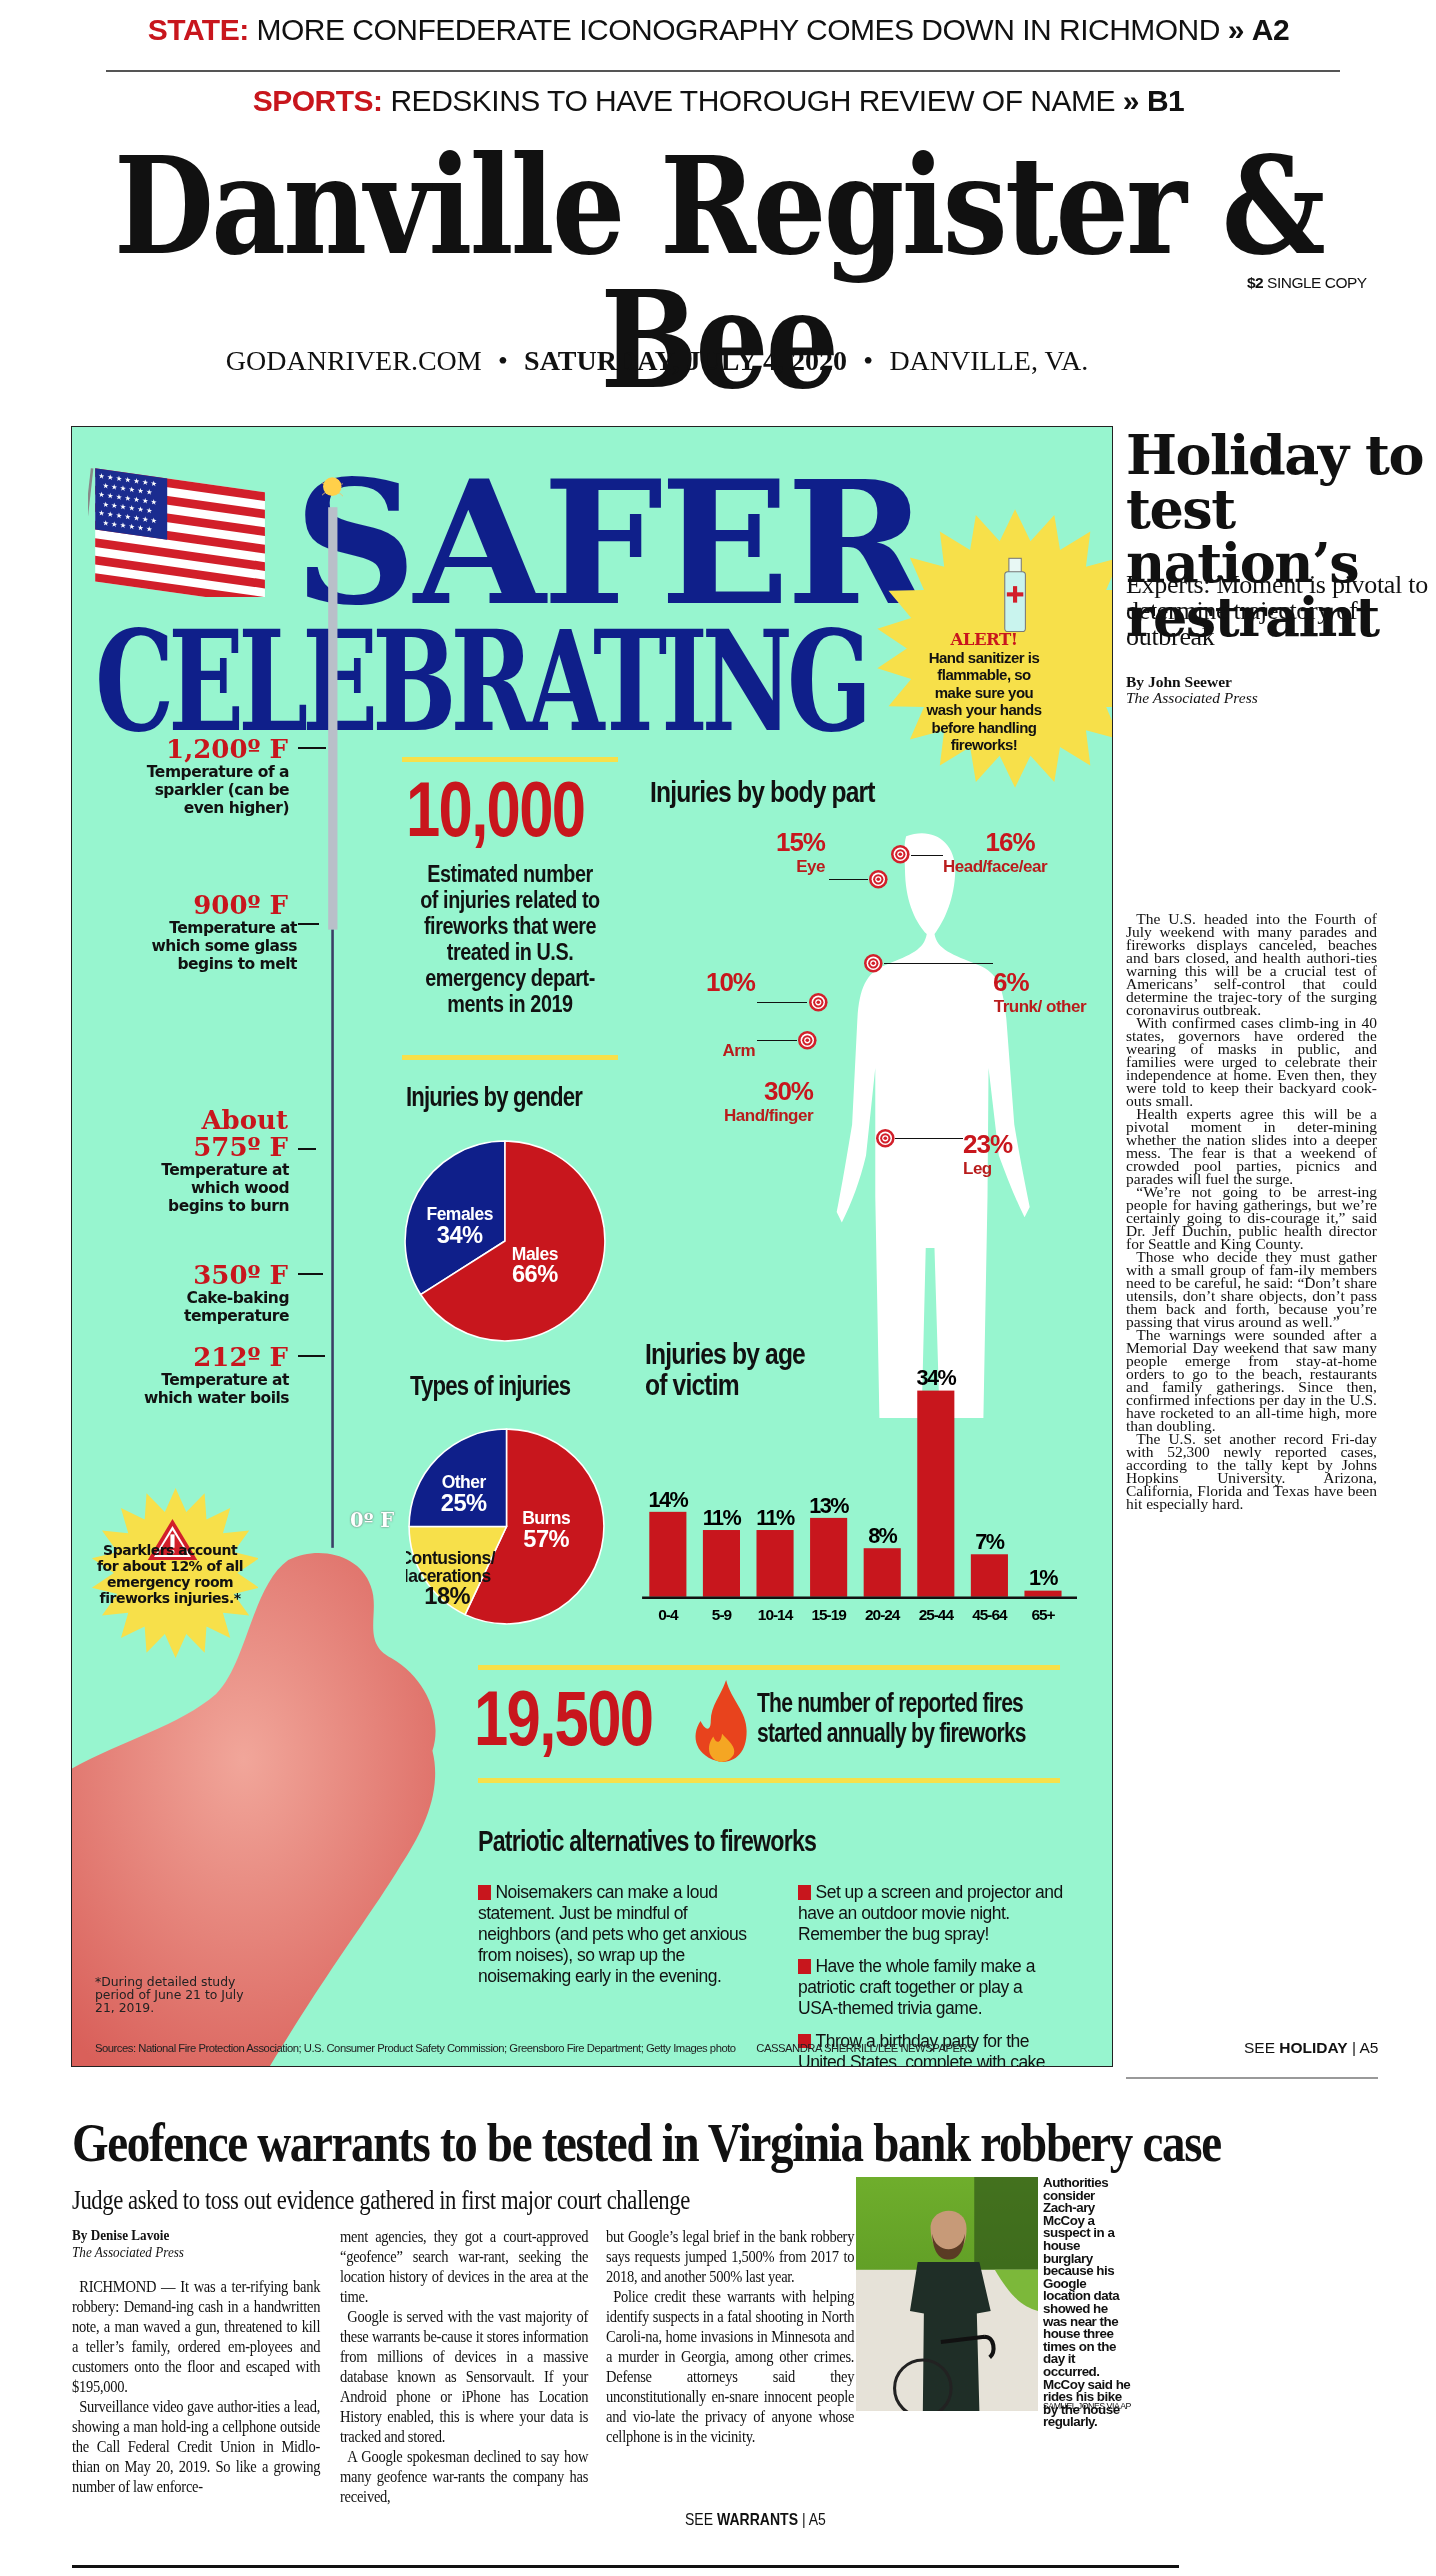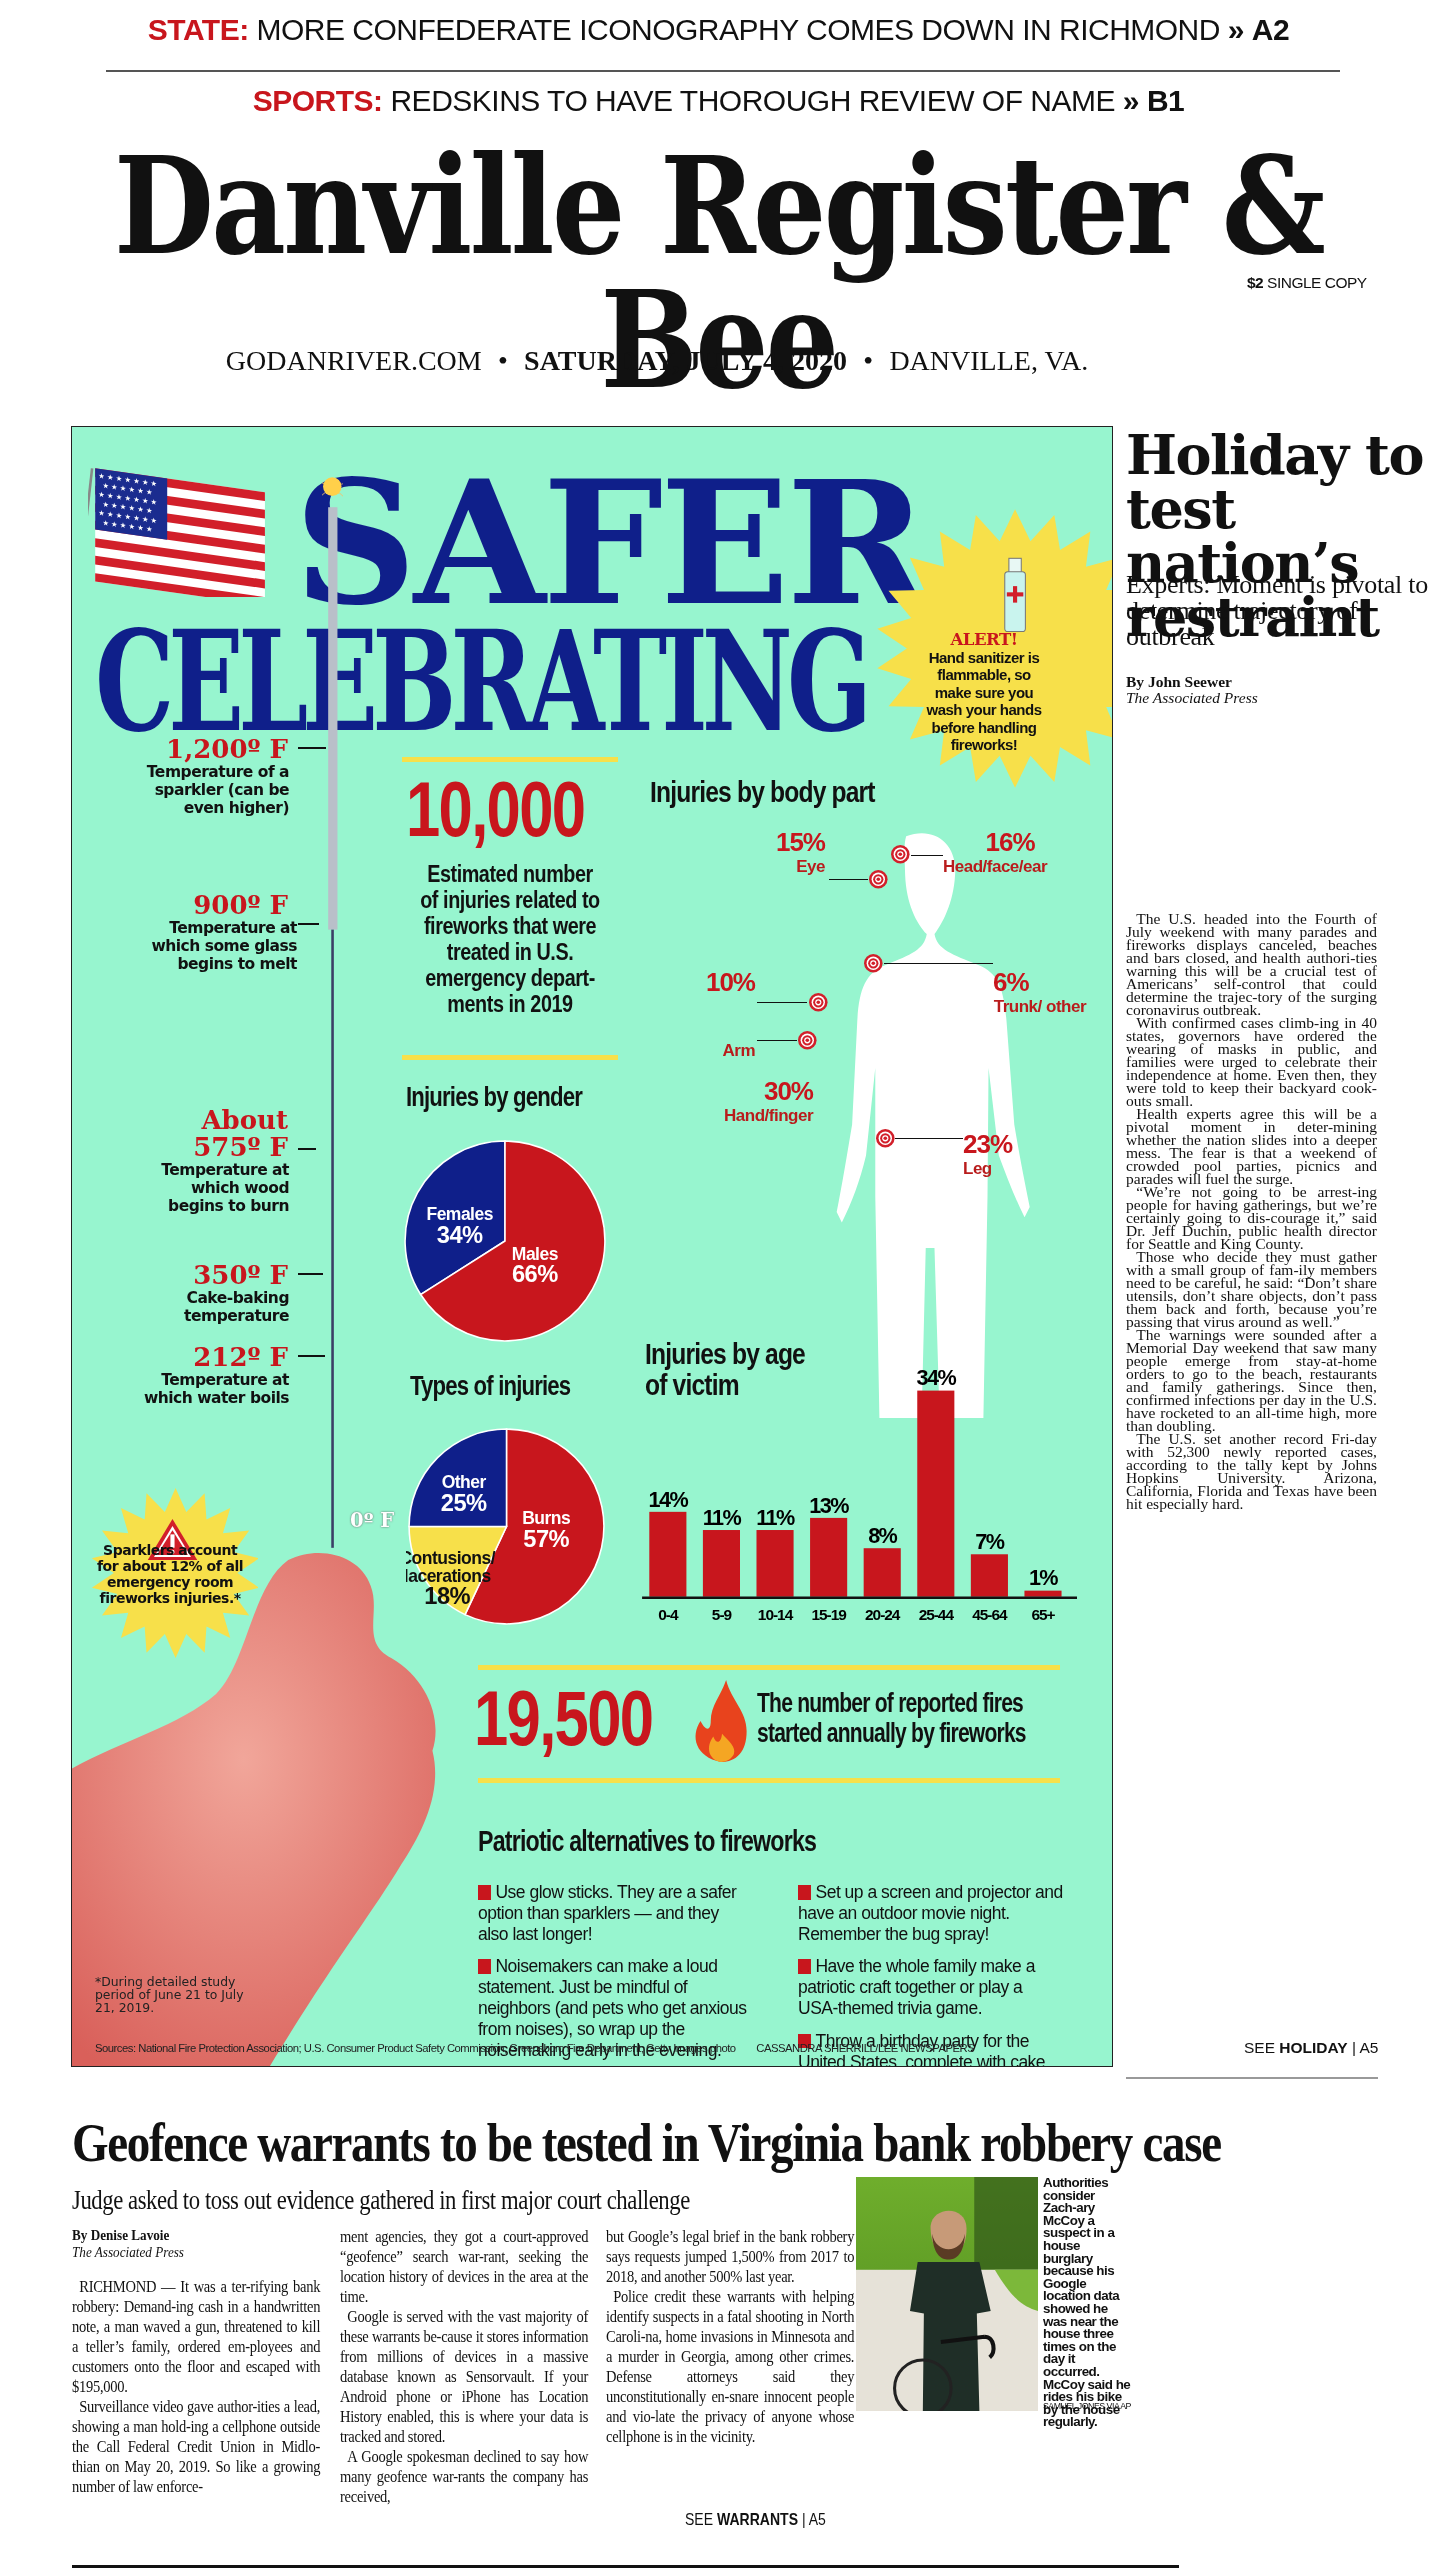--- a/index.html
+++ b/index.html
@@ -329,21 +329,20 @@
     <path d="M60 160 C35 155 30 130 45 110 C50 125 60 125 62 105 C75 120 90 130 85 145 C80 155 70 160 60 160Z" fill="#f5a623"></path>
   </svg>
   <div class="sect" style="left:685px;top:1261px;font-size:27px;line-height:30px;white-space:nowrap;transform:scaleX(0.78);transform-origin:left top">
       <div>The number of reported fires</div>
       <div>started annually by fireworks</div>
     </div>
   <div class="ybar" style="left:406px;top:1351px;width:582px"></div>
 
   <div class="sect" style="left:406px;top:1400px;font-size:29px;white-space:nowrap;transform:scaleX(0.8);transform-origin:left top">Patriotic alternatives to fireworks</div>
   <div class="alt-col" style="left:406px;top:1455px;width:273px">
-    <p><span class="sq"></span><span>Use glow sticks. They are a safer option than sparklers — and they also last longer!</span></p>
     <p><span class="sq"></span><span>Noisemakers can make a loud statement. Just be mindful of neighbors (and pets who get anxious from noises), so wrap up the noisemaking early in the evening.</span></p>
   </div>
   <div class="alt-col" style="left:726px;top:1455px;width:268px">
     <p><span class="sq"></span><span>Set up a screen and projector and have an outdoor movie night. Remember the bug spray!</span></p>
     <p><span class="sq"></span><span>Have the whole family make a patriotic craft together or play a USA-themed trivia game.</span></p>
     <p><span class="sq"></span><span>Throw a birthday party for the United States, complete with cake.</span></p>
   </div>
 
   <div class="sources">
     <span>Sources: National Fire Protection Association; U.S. Consumer Product Safety Commission; Greensboro Fire Department; Getty Images photo</span><span class="credit">CASSANDRA SHERRILL/LEE NEWSPAPERS</span>

